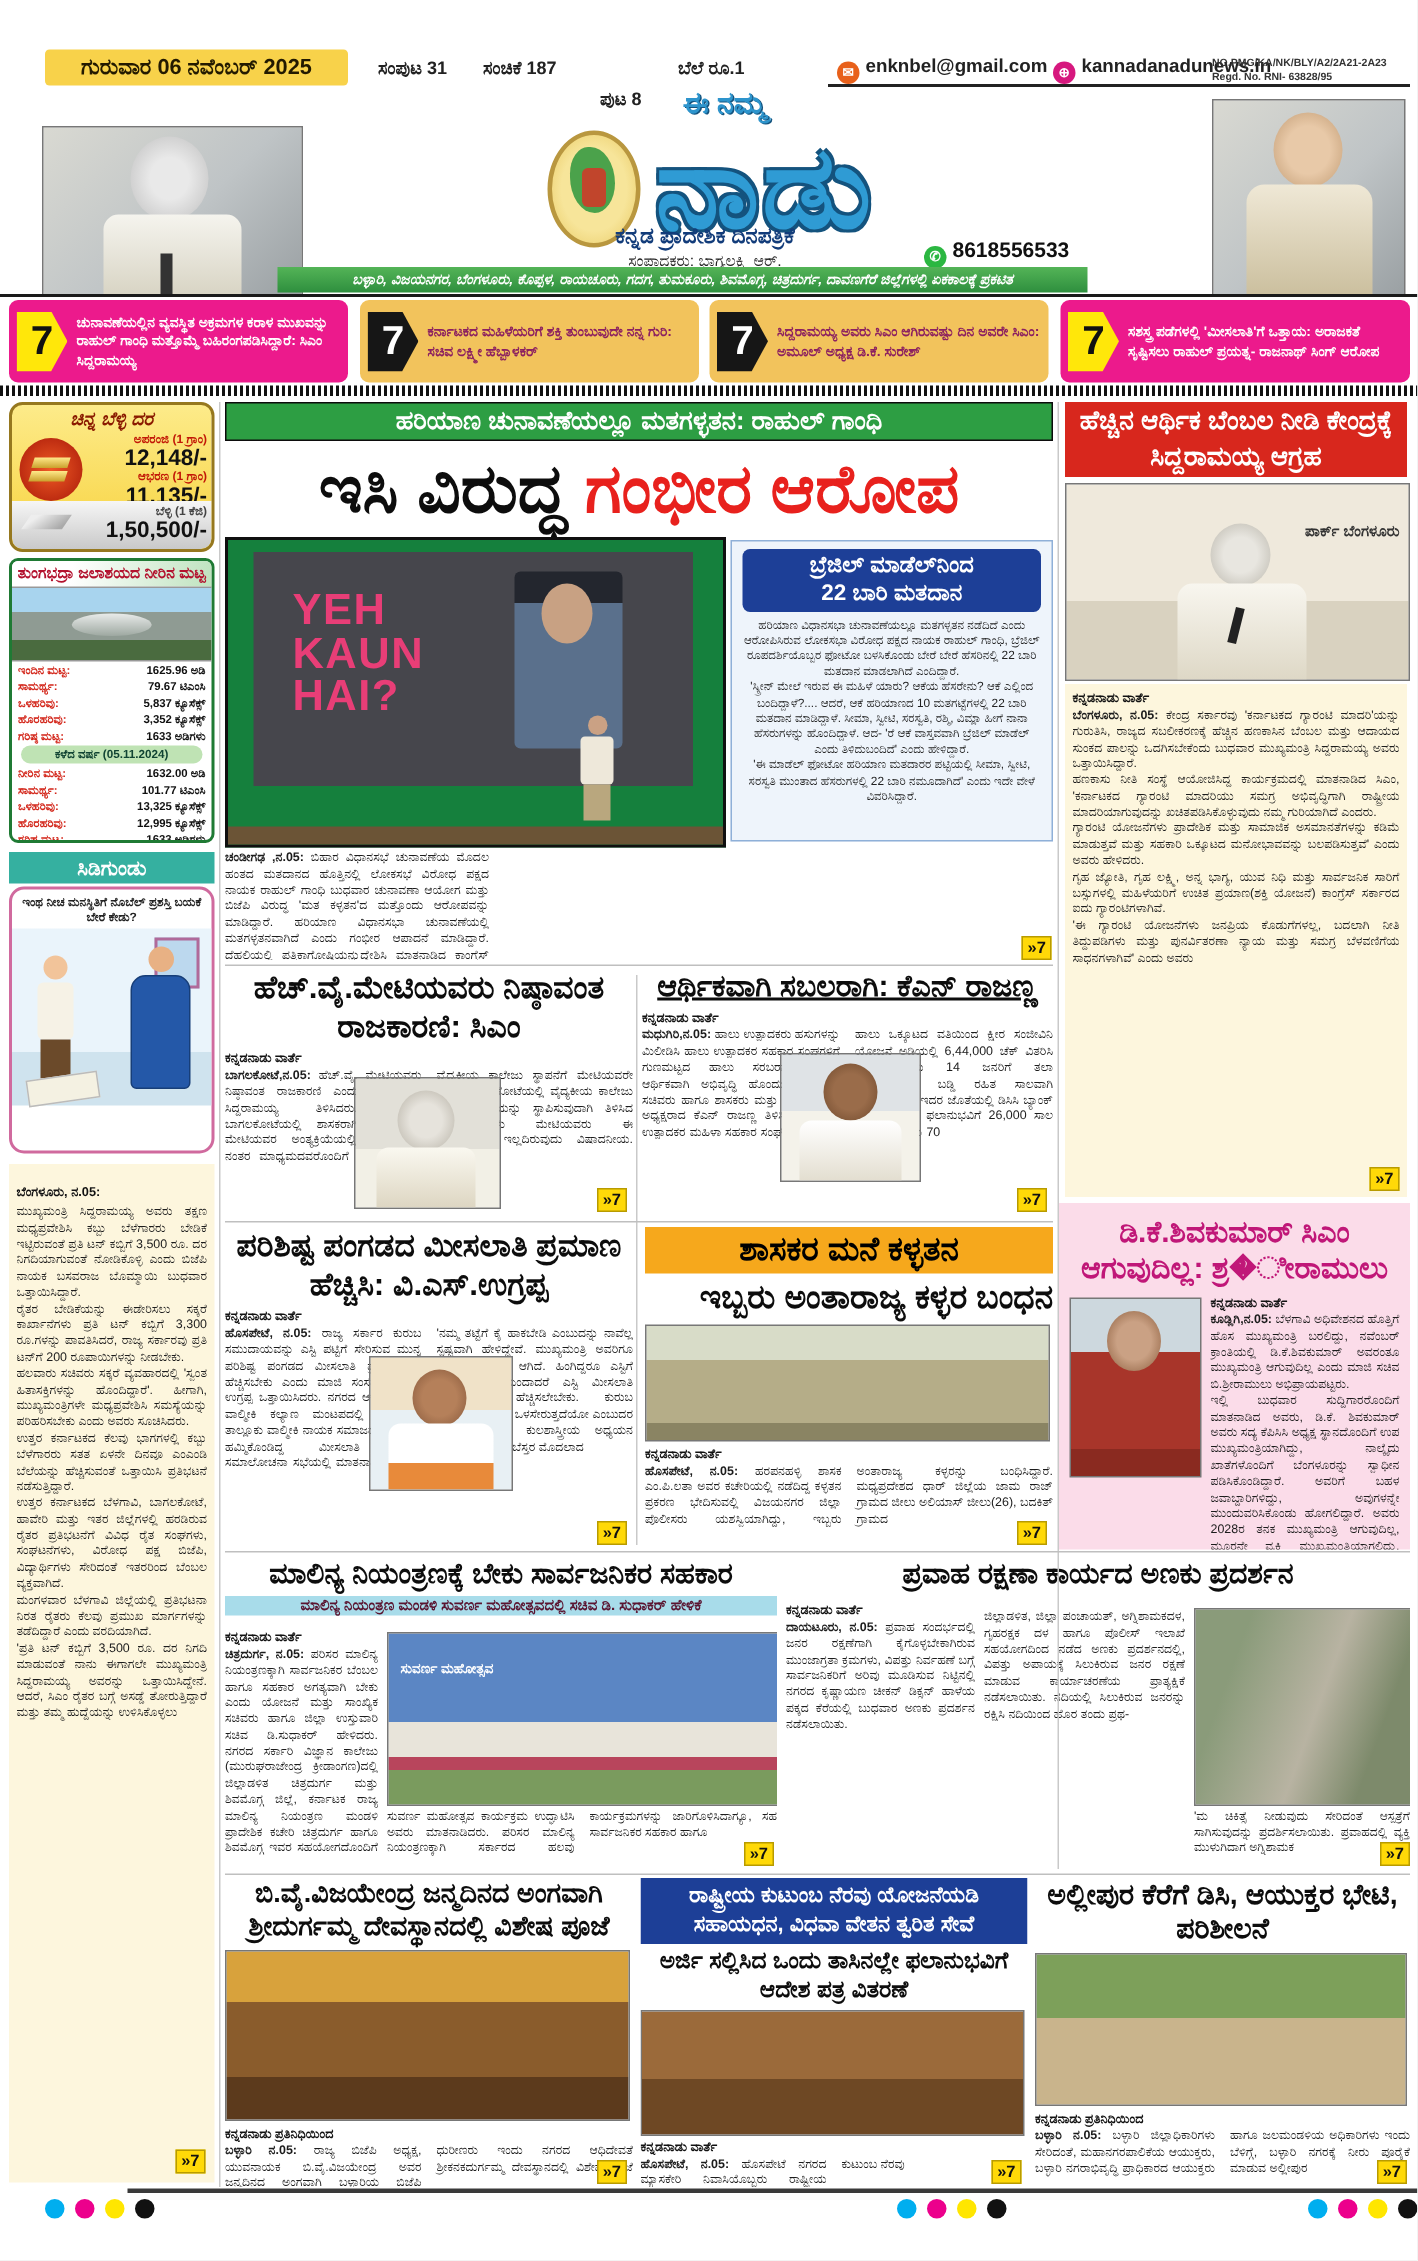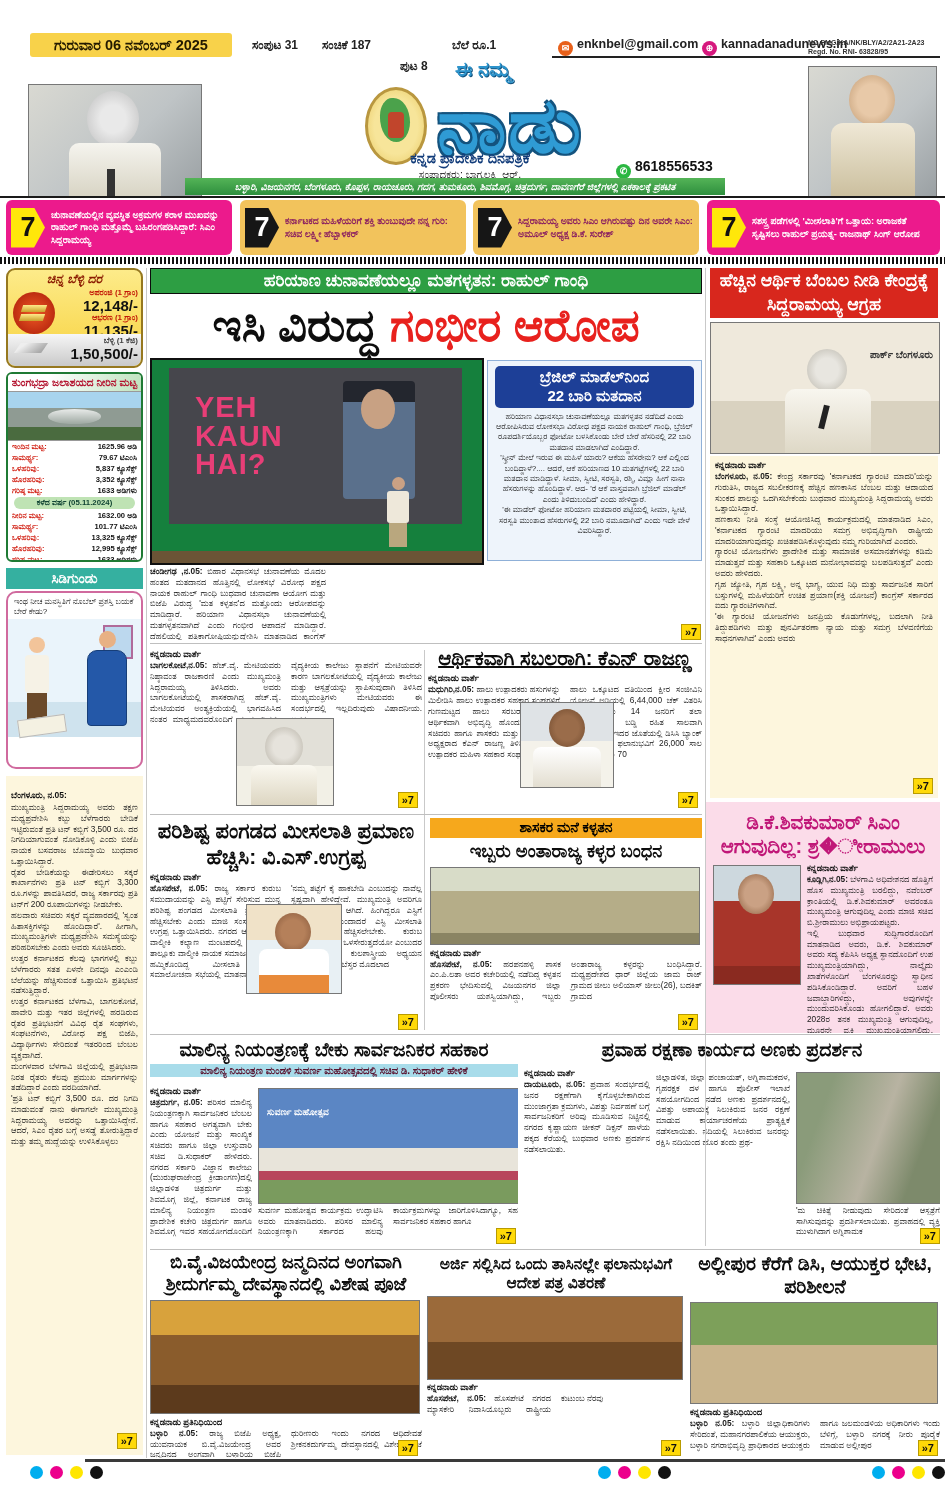--- a/index.html
+++ b/index.html
@@ -58,21 +58,21 @@
   .dam-title{background:linear-gradient(100deg,#ffffff 30%,#bfe3bf);color:#b3122e;font-weight:bold;font-size:10.5px;text-align:center;line-height:1.25;padding:2px 0;}
   .dam-photo{height:48px;background:linear-gradient(#a8d4ee 34%,#8f9b93 34% 72%,#4a6b3f 72%);border-top:1px solid #999;border-bottom:1px solid #999;position:relative;}
   .dam-photo .spray{position:absolute;left:30%;top:36%;width:40%;height:30%;background:linear-gradient(#ffffffcc,#ffffff22);border-radius:50%;}
   .damrow{display:flex;justify-content:space-between;font-size:7.6px;font-weight:bold;padding:0 4px;line-height:1.45;}
   .damrow b{color:#d3261a;}
   .damrow s{text-decoration:none;color:#111;}
   .lastyear{margin:1px 6px;background:#bfe3b4;border-radius:7px;text-align:center;font-size:7.8px;font-weight:bold;color:#143;line-height:1.5;}
   
   .cartoon-title{left:6px;top:568px;width:137px;height:21px;background:#35b0a0;color:#fff;font-weight:bold;font-size:13.5px;display:flex;align-items:center;justify-content:center;}
   .cartoon{left:6px;top:591px;width:137px;height:178px;border:2px solid #d06a9e;border-radius:10px;background:#fff;box-sizing:border-box;overflow:hidden;}
-  .bubble{font-size:8px;font-weight:normal;padding:4px 6px 2px;color:#222;}
+  .bubble{font-size:8px;font-weight:bold;text-align:center;padding:4px 6px 2px;color:#222;}
   .cart-scene{position:relative;height:118px;background:linear-gradient(#eaf4fb 70%,#cfe3ee 70%);}
   .man{position:absolute;left:16px;top:18px;width:26px;height:84px;}
   .man .h{width:16px;height:16px;border-radius:50%;background:#f2c49a;margin:0 auto;}
   .man .s{width:24px;height:38px;background:#f6f2e6;margin:2px auto 0;border-radius:4px;}
   .man .p{width:20px;height:26px;background:#6b4a2a;margin:0 auto;}
   .woman{position:absolute;right:14px;top:12px;width:40px;height:94px;}
   .woman .h{width:17px;height:17px;border-radius:50%;background:#e8b184;margin:0 auto;}
   .woman .s{width:38px;height:74px;background:#2458a8;margin:2px auto 0;border-radius:10px 10px 4px 4px;border:1px solid #173e78;}
   .win{position:absolute;right:8px;top:6px;width:26px;height:30px;background:#bcd8ee;border:2px solid #b06a9a;}
   .paper{position:absolute;left:10px;bottom:2px;width:46px;height:16px;background:#f4f1e2;transform:rotate(-8deg);border:1px solid #bbb;}
@@ -329,20 +329,21 @@
     <div class="photo" style="position:relative;float:left;width:86px;height:118px;margin:2px 6px 2px 0;background:linear-gradient(#cdd8de 30%,#a8352a 30% 85%,#8a2a20 85%);">
       <div class="head-c" style="left:24px;top:8px;width:36px;height:40px;background:radial-gradient(#caa184 45%,#8a5c3c);"></div>
     </div>
     <div class="byline">ಕನ್ನಡನಾಡು ವಾರ್ತೆ</div>
     <div class="body" style="height:170px;"><span class="dateline">ಕೂಡ್ಲಿಗಿ,ನ.05:</span> <span>ಬೆಳಗಾವಿ ಅಧಿವೇಶನದ ಹೊತ್ತಿಗೆ ಹೊಸ ಮುಖ್ಯಮಂತ್ರಿ ಬರಲಿದ್ದು, ನವೆಂಬರ್ ಕ್ರಾಂತಿಯಲ್ಲಿ ಡಿ.ಕೆ.ಶಿವಕುಮಾರ್ ಅವರಂತೂ ಮುಖ್ಯಮಂತ್ರಿ ಆಗುವುದಿಲ್ಲ ಎಂದು ಮಾಜಿ ಸಚಿವ ಬಿ.ಶ್ರೀರಾಮುಲು ಅಭಿಪ್ರಾಯಪಟ್ಟರು.
 ಇಲ್ಲಿ ಬುಧವಾರ ಸುದ್ದಿಗಾರರೊಂದಿಗೆ ಮಾತನಾಡಿದ ಅವರು, ಡಿ.ಕೆ. ಶಿವಕುಮಾರ್ ಅವರು ಸದ್ಯ ಕೆಪಿಸಿಸಿ ಅಧ್ಯಕ್ಷ ಸ್ಥಾನದೊಂದಿಗೆ ಉಪ ಮುಖ್ಯಮಂತ್ರಿಯಾಗಿದ್ದು, ನಾಲ್ಕೈದು ಖಾತೆಗಳೊಂದಿಗೆ ಬೆಂಗಳೂರನ್ನು ಸ್ವಾಧೀನ ಪಡಿಸಿಕೊಂಡಿದ್ದಾರೆ. ಅವರಿಗೆ ಬಹಳ ಜವಾಬ್ದಾರಿಗಳಿದ್ದು, ಅವುಗಳನ್ನೇ ಮುಂದುವರಿಸಿಕೊಂಡು ಹೋಗಲಿದ್ದಾರೆ. ಅವರು 2028ರ ತನಕ ಮುಖ್ಯಮಂತ್ರಿ ಆಗುವುದಿಲ್ಲ, ಮೂರನೇ ವ್ಯಕ್ತಿ ಮುಖ್ಯಮಂತ್ರಿಯಾಗಲಿದ್ದು, ಯಾರು ಎಂಬ ಪ್ರಶ್ನೆ ಮಾತ್ರ ಇದೆ ಎಂದರು.
 'ನಿಮ್ಮ ಸಮುದಾಯಕ್ಕೆ ಬೆಂಬಲ ನೀಡುತ್ತೀರಾ?' ಎಂಬ ಪ್ರಶ್ನೆಗೆ, 'ಸತೀಶ್ ಜಾರಕಿಹೊಳಿ ಅವರು ಹಿಂದಿನಿಂದಲೂ ಅಹಿಂದ ನಾಯಕರಾಗಿದ್ದು, ಸತೀಶ್ ಅವರಿಗೆ ಅವಕಾಶ ಮಾಡಿಕೊಡುವ ಬಗ್ಗೆ ಸ್ವತಃ ಮುಖ್ಯಮಂತ್ರಿ ಅವರ ಪುತ್ರ ಹೇಳಿದ್ದಾರೆ. ಸತೀಶ್ ಮುಖ್ಯಮಂತ್ರಿಯಾದರೆ ನಾವು ಕೂಡ ಸಂತೋಷಪಡುತ್ತೇವೆ. ಏಕೆಂದರೆ ಅವರು ನಮ್ಮ ಉತ್ತರ ಕರ್ನಾಟಕದವರಾಗಿದ್ದು, ಅದರಿಂದ ಇಲ್ಲಿಗೆ ಅನುಕೂಲವಾಗಲಿದೆ. ನವೆಂಬರ್ ಕ್ರಾಂತಿಯಿಂದ ಸರ್ಕಾರ ಬಿದ್ದರೆ ಮಧ್ಯಂತರ ಚುನಾವಣೆಗೆ ನಾವು ಸಿದ್ಧವಾಗಿದ್ದೇವೆ' ಎಂದರು.</span></div>
   </div>
 
   <div class="abs" style="left:150px;top:646px;width:272px;height:164px;overflow:hidden;">
+    <div class="hl" style="font-size:21px;">ಹೆಚ್.ವೈ.ಮೇಟಿಯವರು ನಿಷ್ಠಾವಂತ ರಾಜಕಾರಣಿ: ಸಿಎಂ</div>
     <div class="byline" style="margin-top:3px;">ಕನ್ನಡನಾಡು ವಾರ್ತೆ</div>
     <div class="body" style="height:96px;column-count:2;column-gap:10px;"><span class="dateline">ಬಾಗಲಕೋಟೆ,ನ.05:</span> <span>ಹೆಚ್.ವೈ. ಮೇಟಿಯವರು ನಿಷ್ಠಾವಂತ ರಾಜಕಾರಣಿ ಎಂದು ಮುಖ್ಯಮಂತ್ರಿ ಸಿದ್ದರಾಮಯ್ಯ ತಿಳಿಸಿದರು. ಅವರು ಬಾಗಲಕೋಟೆಯಲ್ಲಿ ಶಾಸಕರಾಗಿದ್ದ ಹೆಚ್.ವೈ. ಮೇಟಿಯವರ ಅಂತ್ಯಕ್ರಿಯೆಯಲ್ಲಿ ಭಾಗವಹಿಸಿದ ನಂತರ ಮಾಧ್ಯಮದವರೊಂದಿಗೆ ಮಾತನಾಡಿದರು. ವೈದ್ಯಕೀಯ ಕಾಲೇಜು ಸ್ಥಾಪನೆಗೆ ಮೇಟಿಯವರೇ ಕಾರಣ ಬಾಗಲಕೋಟೆಯಲ್ಲಿ ವೈದ್ಯಕೀಯ ಕಾಲೇಜು ಮತ್ತು ಆಸ್ಪತ್ರೆಯನ್ನು ಸ್ಥಾಪಿಸುವುದಾಗಿ ತಿಳಿಸಿದ ಮುಖ್ಯಮಂತ್ರಿಗಳು ಮೇಟಿಯವರು ಈ ಸಂದರ್ಭದಲ್ಲಿ ಇಲ್ಲದಿರುವುದು ವಿಷಾದನೀಯ. ಅವರ</span></div>
     <div class="photo" style="left:86px;top:72px;width:96px;height:86px;background:linear-gradient(#e2e0d8 55%,#f2f0e6 55%);">
       <div class="head-c" style="left:28px;top:8px;width:38px;height:40px;background:radial-gradient(#e6e3dc 40%,#b5b0a4);"></div>
       <div class="abs" style="left:14px;top:46px;width:66px;height:40px;background:linear-gradient(#faf8f0,#ddd6c2);border-radius:8px 8px 0 0;"></div>
     </div>
     <span class="chip" style="right:4px;bottom:2px;">»7</span>
   </div>
 
   <div class="abs" style="left:428px;top:646px;width:274px;height:164px;overflow:hidden;">
@@ -361,22 +362,22 @@
     <div class="byline" style="margin-top:3px;">ಕನ್ನಡನಾಡು ವಾರ್ತೆ</div>
     <div class="body" style="height:146px;column-count:2;column-gap:10px;"><span class="dateline">ಹೊಸಪೇಟೆ, ನ.05:</span> <span>ರಾಜ್ಯ ಸರ್ಕಾರ ಕುರುಬ ಸಮುದಾಯವನ್ನು ಎಸ್ಟಿ ಪಟ್ಟಿಗೆ ಸೇರಿಸುವ ಮುನ್ನ ಪರಿಶಿಷ್ಟ ಪಂಗಡದ ಮೀಸಲಾತಿ ಪ್ರಮಾಣವನ್ನು ಹೆಚ್ಚಿಸಬೇಕು ಎಂದು ಮಾಜಿ ಸಂಸದ ವಿ.ಎಸ್. ಉಗ್ರಪ್ಪ ಒತ್ತಾಯಿಸಿದರು. ನಗರದ ಆಕಾಶವಾಣಿಯ ವಾಲ್ಮೀಕಿ ಕಲ್ಯಾಣ ಮಂಟಪದಲ್ಲಿ ಹೊಸಪೇಟೆ ತಾಲ್ಲೂಕು ವಾಲ್ಮೀಕಿ ನಾಯಕ ಸಮಾಜದ ವತಿಯಿಂದ ಹಮ್ಮಿಕೊಂಡಿದ್ದ ಮೀಸಲಾತಿ ಕುರಿತು ಸಮಾಲೋಚನಾ ಸಭೆಯಲ್ಲಿ ಮಾತನಾಡಿದ ಅವರು, 'ನಮ್ಮ ತಟ್ಟೆಗೆ ಕೈ ಹಾಕಬೇಡಿ ಎಂಬುದನ್ನು ನಾವೆಲ್ಲ ಸ್ಪಷ್ಟವಾಗಿ ಹೇಳಿದ್ದೇವೆ. ಮುಖ್ಯಮಂತ್ರಿ ಅವರಿಗೂ ಇದರ ಮನವರಿಕೆ ಆಗಿದೆ. ಹಿಂಗಿದ್ದರೂ ಎಸ್ಟಿಗೆ ಸೇರಿಸಲೇಬೇಕು ಎಂದಾದರೆ ಎಸ್ಟಿ ಮೀಸಲಾತಿ ಪ್ರಮಾಣವನ್ನು ಹೆಚ್ಚಿಸಲೇಬೇಕು. ಕುರುಬ ಸಮುದಾಯ ಎಸ್ಟಿಗೆ ಒಳಸೇರುತ್ತದೆಯೋ ಎಂಬುದರ ಬಗ್ಗೆ ಮೊದಲಾಗಿ ಕುಲಶಾಸ್ತ್ರೀಯ ಅಧ್ಯಯನ ಆಗಬೇಕು. ಗೊಲ್ಲ, ಬೆಸ್ತರ ಮೊದಲಾದ</span></div>
     <div class="photo" style="left:96px;top:86px;width:94px;height:88px;background:linear-gradient(#f0e2c8 40%,#e8f0f4 40%);">
       <div class="head-c" style="left:28px;top:8px;width:36px;height:38px;background:radial-gradient(#b5805a 45%,#85573a);"></div>
       <div class="abs" style="left:12px;top:44px;width:70px;height:44px;background:linear-gradient(#ffffff 60%,#e88a3a 60%);border-radius:8px 8px 0 0;"></div>
     </div>
     <span class="chip" style="right:4px;bottom:2px;">»7</span>
   </div>
 
   <div class="abs" style="left:430px;top:818px;width:272px;height:214px;overflow:hidden;">
-    <div class="amber" style="font-size:14px;line-height:1.4;">ಶಾಸಕರ ಮನೆ ಕಳ್ಳತನ</div>
-    <div class="hl" style="font-size:18px;margin-top:3px;">ಇಬ್ಬರು ಅಂತಾರಾಜ್ಯ ಕಳ್ಳರ ಬಂಧನ</div>
+    <div class="amber" style="font-size:22px;line-height:1.4;">ಶಾಸಕರ ಮನೆ ಕಳ್ಳತನ</div>
+    <div class="hl" style="font-size:22px;margin-top:3px;text-align:right;">ಇಬ್ಬರು ಅಂತಾರಾಜ್ಯ ಕಳ್ಳರ ಬಂಧನ</div>
     <div class="photo" style="position:relative;width:268px;height:76px;margin-top:4px;background:linear-gradient(#d8dcc8 30%,#b5ad88 30% 85%,#8a8463 85%);"></div>
     <div class="byline" style="margin-top:3px;">ಕನ್ನಡನಾಡು ವಾರ್ತೆ</div>
     <div class="body" style="height:66px;column-count:2;column-gap:10px;"><span class="dateline">ಹೊಸಪೇಟೆ, ನ.05:</span> <span>ಹರಪನಹಳ್ಳಿ ಶಾಸಕ ಎಂ.ಪಿ.ಲತಾ ಅವರ ಕಚೇರಿಯಲ್ಲಿ ನಡೆದಿದ್ದ ಕಳ್ಳತನ ಪ್ರಕರಣ ಭೇದಿಸುವಲ್ಲಿ ವಿಜಯನಗರ ಜಿಲ್ಲಾ ಪೊಲೀಸರು ಯಶಸ್ವಿಯಾಗಿದ್ದು, ಇಬ್ಬರು ಅಂತಾರಾಜ್ಯ ಕಳ್ಳರನ್ನು ಬಂಧಿಸಿದ್ದಾರೆ. ಮಧ್ಯಪ್ರದೇಶದ ಧಾರ್ ಜಿಲ್ಲೆಯ ಜಾಮ ರಾಜ್ ಗ್ರಾಮದ ಜೀಲು ಅಲಿಯಾಸ್ ಜೀಲು(26), ಬದಕಿತ್ ಗ್ರಾಮದ</span></div>
     <span class="chip" style="right:4px;bottom:2px;">»7</span>
   </div>
 
   <div class="abs" style="left:150px;top:1038px;width:368px;height:208px;overflow:hidden;">
     <div class="hl" style="font-size:19px;">ಮಾಲಿನ್ಯ ನಿಯಂತ್ರಣಕ್ಕೆ ಬೇಕು ಸಾರ್ವಜನಿಕರ ಸಹಕಾರ</div>
     <div class="cyanstrap" style="margin-top:3px;">ಮಾಲಿನ್ಯ ನಿಯಂತ್ರಣ ಮಂಡಳಿ ಸುವರ್ಣ ಮಹೋತ್ಸವದಲ್ಲಿ ಸಚಿವ ಡಿ. ಸುಧಾಕರ್ ಹೇಳಿಕೆ</div>
     <div class="abs" style="left:0;top:48px;width:102px;height:158px;">
@@ -404,20 +405,21 @@
 
   <div class="abs" style="left:150px;top:1252px;width:272px;height:206px;overflow:hidden;">
     <div class="hl" style="font-size:18px;">ಬಿ.ವೈ.ವಿಜಯೇಂದ್ರ ಜನ್ಮದಿನದ ಅಂಗವಾಗಿ ಶ್ರೀದುರ್ಗಮ್ಮ ದೇವಸ್ಥಾನದಲ್ಲಿ ವಿಶೇಷ ಪೂಜೆ</div>
     <div class="photo" style="position:relative;width:268px;height:112px;margin-top:4px;background:linear-gradient(#d8a23c 30%,#8a5c2c 30% 75%,#5c3a1c 75%);"></div>
     <div class="byline" style="margin-top:3px;">ಕನ್ನಡನಾಡು ಪ್ರತಿನಿಧಿಯಿಂದ</div>
     <div class="body" style="height:42px;column-count:2;column-gap:10px;"><span class="dateline">ಬಳ್ಳಾರಿ ನ.05:</span> <span>ರಾಜ್ಯ ಬಿಜೆಪಿ ಅಧ್ಯಕ್ಷ, ಯುವನಾಯಕ ಬಿ.ವೈ.ವಿಜಯೇಂದ್ರ ಅವರ ಜನ್ಮದಿನದ ಅಂಗವಾಗಿ ಬಳ್ಳಾರಿಯ ಬಿಜೆಪಿ ಧುರೀಣರು ಇಂದು ನಗರದ ಆಧಿದೇವತೆ ಶ್ರೀಕನಕದುರ್ಗಮ್ಮ ದೇವಸ್ಥಾನದಲ್ಲಿ ವಿಶೇಷ ಪೂಜೆ ಸಲ್ಲಿಸಿದರು. ಹಿರಿಯ ಬಿಜೆಪಿ ಧುರೀಣ ಡಾ| ವೆಂಕಟಮಹಿಪಾಳ್, ಜಿಲ್ಲಾ ಬಿಜೆಪಿ ರೈತ ಮೋರ್ಚಾ</span></div>
     <span class="chip" style="right:4px;bottom:2px;">»7</span>
   </div>
 
   <div class="abs" style="left:427px;top:1252px;width:258px;height:206px;overflow:hidden;">
+    <div class="blueboxh" style="font-size:14.5px;line-height:1.3;padding:3px 2px;">ರಾಷ್ಟ್ರೀಯ ಕುಟುಂಬ ನೆರವು ಯೋಜನೆಯಡಿ ಸಹಾಯಧನ, ವಿಧವಾ ವೇತನ ತ್ವರಿತ ಸೇವೆ</div>
     <div class="hl" style="font-size:15.5px;margin-top:3px;">ಅರ್ಜಿ ಸಲ್ಲಿಸಿದ ಒಂದು ತಾಸಿನಲ್ಲೇ ಫಲಾನುಭವಿಗೆ ಆದೇಶ ಪತ್ರ ವಿತರಣೆ</div>
     <div class="photo" style="position:relative;width:254px;height:82px;margin-top:3px;background:linear-gradient(#9b6a3a 55%,#6e4824 55%);"></div>
     <div class="byline" style="margin-top:2px;">ಕನ್ನಡನಾಡು ವಾರ್ತೆ</div>
     <div class="body" style="height:26px;column-count:2;column-gap:10px;"><span class="dateline">ಹೊಸಪೇಟೆ, ನ.05:</span> <span>ಹೊಸಪೇಟೆ ನಗರದ ಮ್ಯಾಸಕೇರಿ ನಿವಾಸಿಯೊಬ್ಬರು ರಾಷ್ಟ್ರೀಯ ಕುಟುಂಬ ನೆರವು</span></div>
     <span class="chip" style="right:4px;bottom:2px;">»7</span>
   </div>
 
   <div class="abs" style="left:690px;top:1252px;width:250px;height:206px;overflow:hidden;">
     <div class="hl" style="font-size:19px;">ಅಲ್ಲೀಪುರ ಕೆರೆಗೆ ಡಿಸಿ, ಆಯುಕ್ತರ ಭೇಟಿ, ಪರಿಶೀಲನೆ</div>
     <div class="photo" style="position:relative;width:246px;height:100px;margin-top:4px;background:linear-gradient(#7da05a 42%,#c9b48c 42%);"></div>

